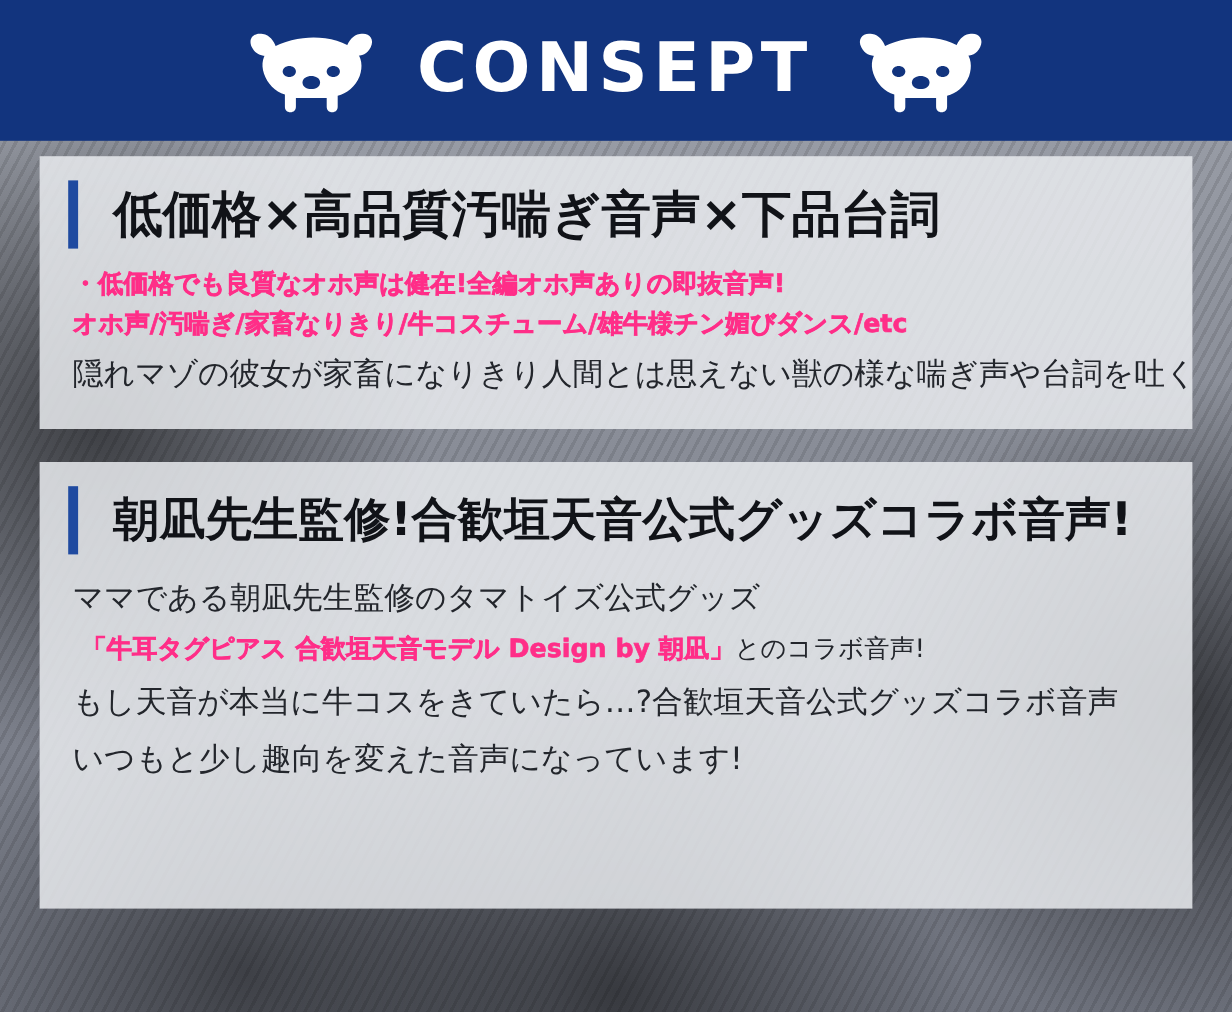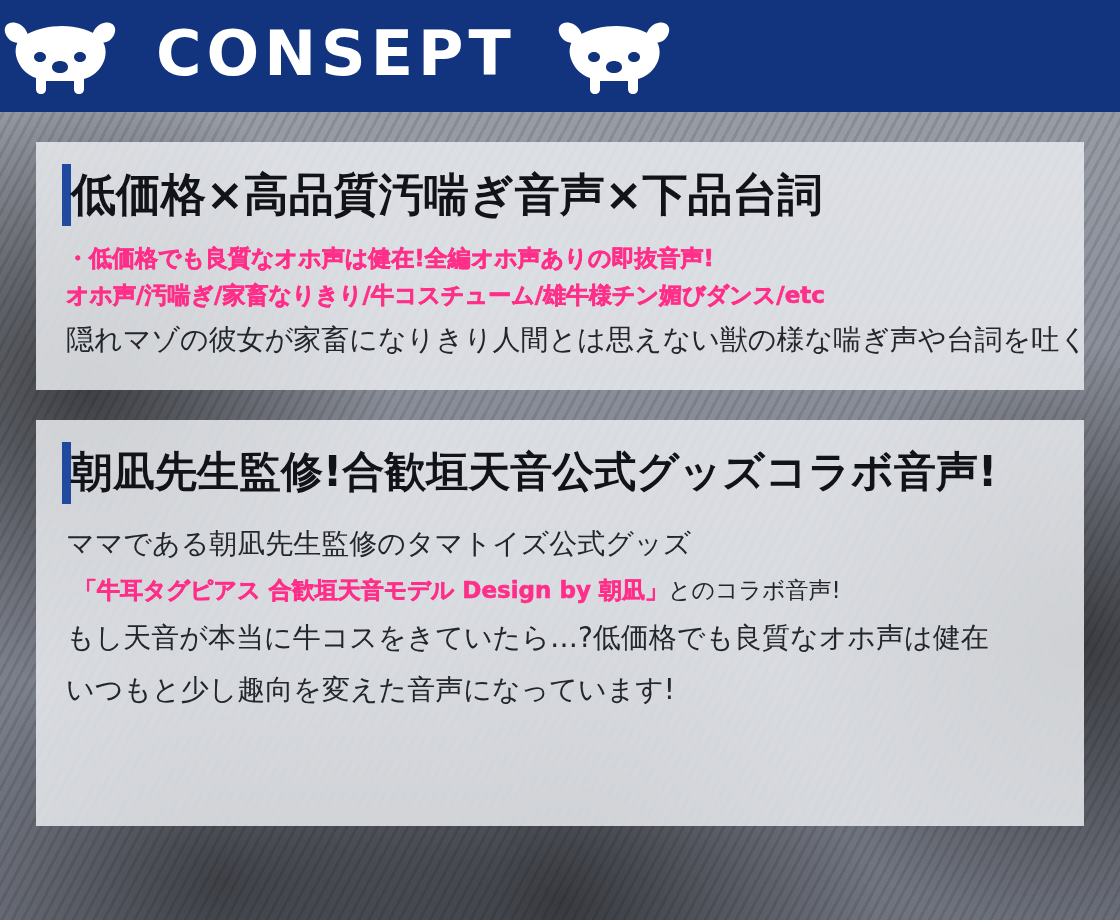--- a/index.html
+++ b/index.html
@@ -16,23 +16,23 @@
       repeating-linear-gradient(118deg, rgba(0,0,0,0.10) 0px, rgba(0,0,0,0.10) 3px, rgba(255,255,255,0.0) 3px, rgba(255,255,255,0.0) 9px),
       radial-gradient(circle at 8% 42%, rgba(0,0,0,0.55) 0%, rgba(0,0,0,0.0) 26%),
       radial-gradient(circle at 96% 70%, rgba(0,0,0,0.55) 0%, rgba(0,0,0,0.0) 24%),
       radial-gradient(circle at 50% 98%, rgba(0,0,0,0.5) 0%, rgba(0,0,0,0.0) 30%),
       radial-gradient(circle at 20% 96%, rgba(0,0,0,0.45) 0%, rgba(0,0,0,0.0) 22%),
       linear-gradient(180deg, #9ea2ab 0%, #8d919b 35%, #7e828d 70%, #6f737e 100%);
   }
   
   .header {
     position: relative;
-    width: 1120px; height: 112px;
+    width: 1120px; height: 128px;
     background: #12347e;
-    display: flex; align-items: center; 
+    display: flex; align-items: center; justify-content: center;
     gap: 32px;
     overflow: hidden;
   }
   .header .title {
     color: #ffffff;
     font-size: 62px;
     font-weight: 700;
     letter-spacing: 5px;
     line-height: 1;
     padding-bottom: 4px;
@@ -56,21 +56,21 @@
     margin: 0 36px;
     background: rgba(232,234,238,0.86);
     padding: 22px 26px 26px 26px;
   }
   .card.first { margin-top: 30px; }
   .card.second { margin-top: 30px; height: 406px; }
 
   .headline {
     display: flex;
     align-items: center;
-    gap: 0;
+    gap: 32px;
     margin-bottom: 14px;
   }
   .bar {
     width: 9px; height: 62px;
     background: #1f4aa0;
     flex: 0 0 auto;
   }
   .headline h2 {
     font-size: 45px;
     font-weight: 700;
@@ -148,19 +148,19 @@
     </div>
 
     <div class="card second">
       <div class="headline second">
         <div class="bar"></div>
         <h2>朝凪先生監修!合歓垣天音公式グッズコラボ音声!</h2>
       </div>
       <div class="lines sec-lines">
         <div class="line plain">ママである朝凪先生監修のタマトイズ公式グッズ</div>
         <div class="line pink ind"><span>「牛耳タグピアス 合歓垣天音モデル Design by 朝凪」</span><span class="blk">とのコラボ音声!</span></div>
-        <div class="line plain">もし天音が本当に牛コスをきていたら…?低価格でも良質なオホ声は健在</div>
+        <div class="line plain">もし天音が本当に牛コスをきていたら…?合歓垣天音公式グッズコラボ音声</div>
         <div class="line plain">いつもと少し趣向を変えた音声になっています!</div>
       </div>
     </div>
 
   </div>
 </div>
 
 </body></html>

